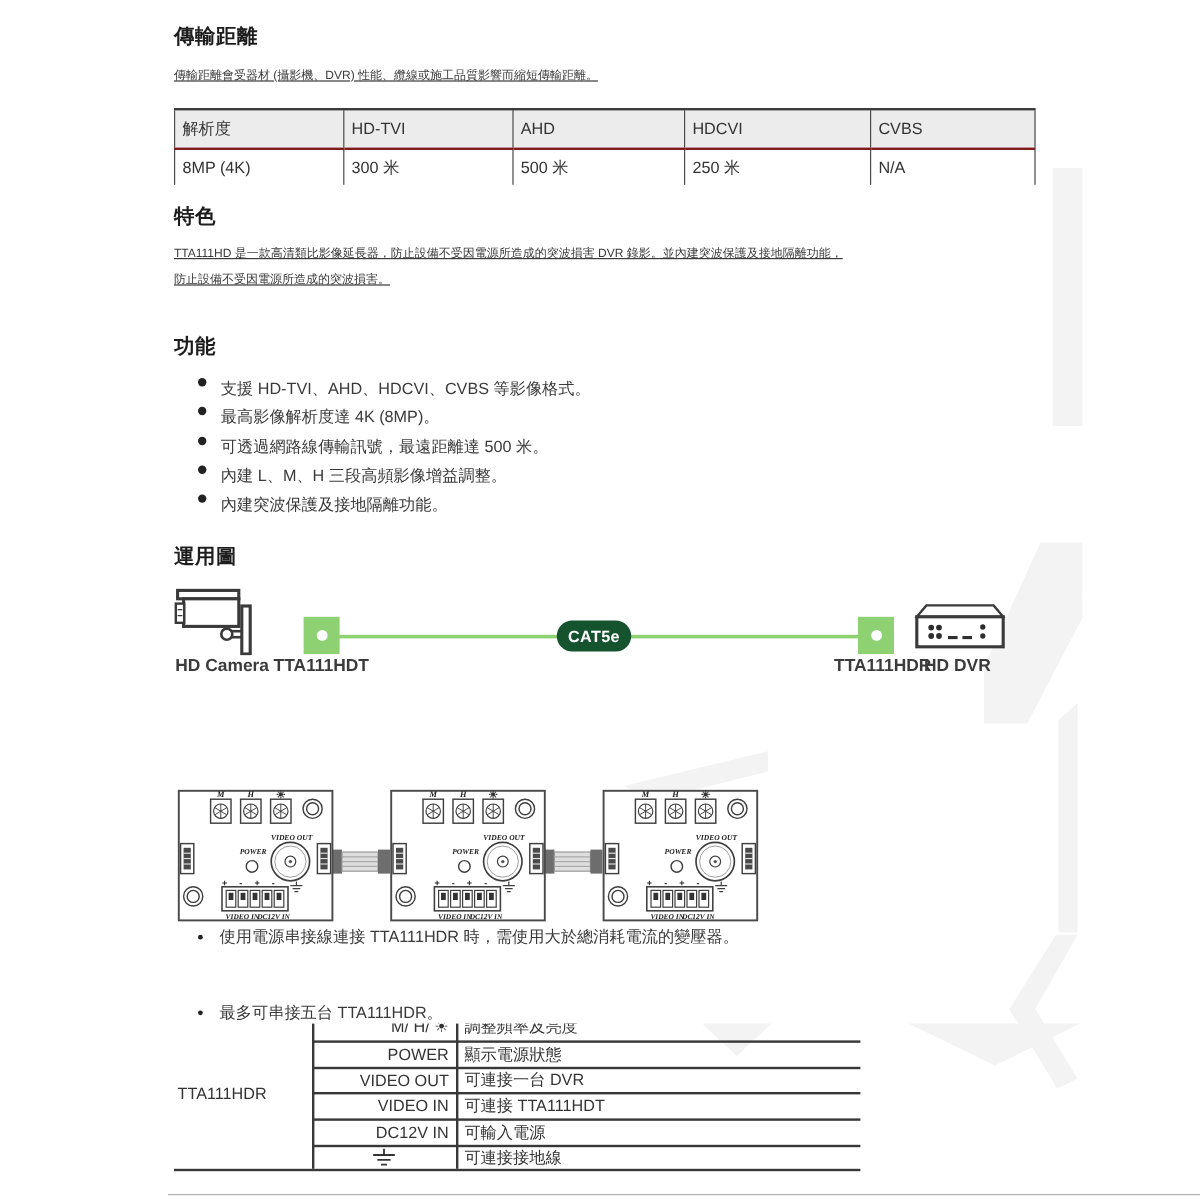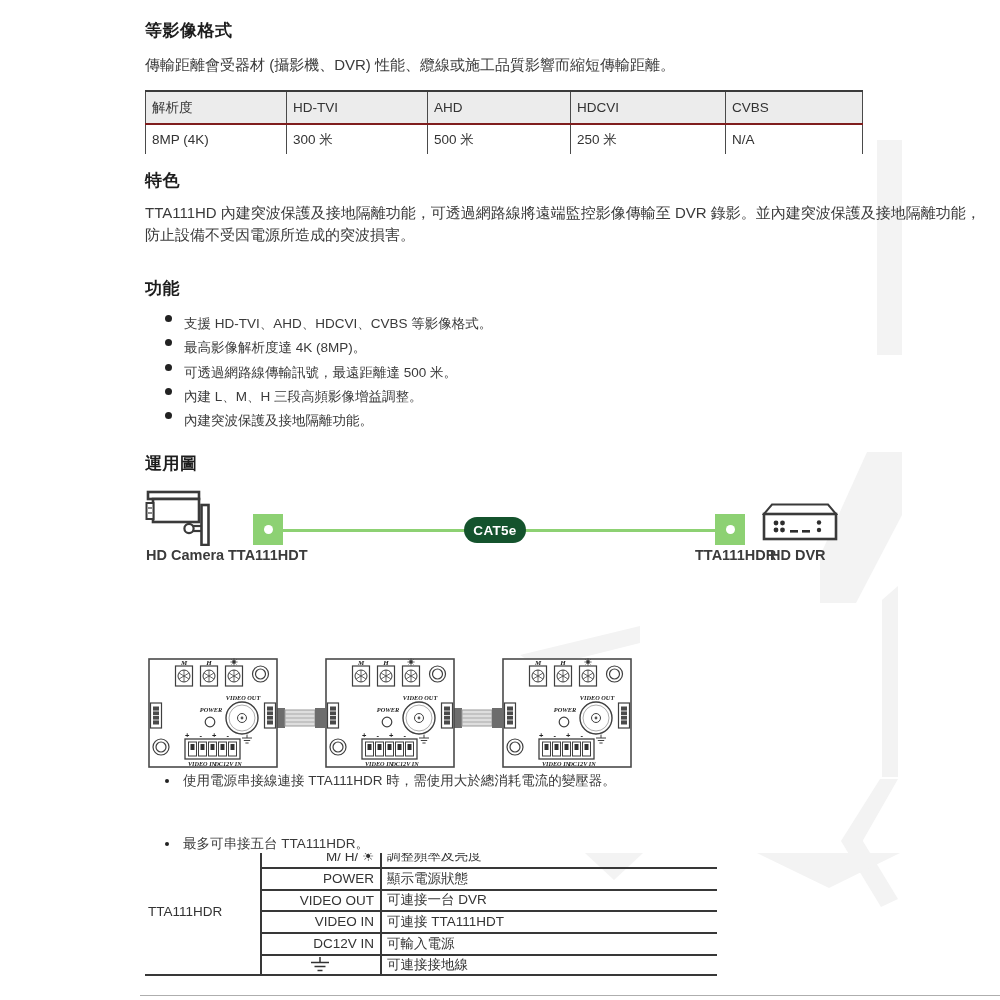--- a/index.html
+++ b/index.html
@@ -4,21 +4,21 @@
 <style>
   html,body{margin:0;padding:0;background:#fff;}
   .page{
     position:relative;width:1000px;height:1000px;background:#ffffff;overflow:hidden;
     font-family:"Liberation Sans","DejaVu Sans",sans-serif;color:#3a3a3a;
   }
   .watermark{position:absolute;top:0;left:0;z-index:0;}
   .content{position:absolute;top:0;left:0;width:1000px;height:1000px;z-index:1;}
   .abs{position:absolute;}
   .h1{position:absolute;left:145px;font-size:17px;font-weight:700;color:#1d1d1d;letter-spacing:.5px;white-space:nowrap;}
-  .body-text{position:absolute;left:145px;font-size:15px;color:#3a3a3a;white-space:nowrap;}
+  .body-text{position:absolute;left:145px;font-size:10px;color:#3a3a3a;white-space:nowrap;text-decoration:underline;}
   
   .dist-table{position:absolute;left:145px;top:90px;width:717px;border-collapse:collapse;table-layout:fixed;
     border-top:2px solid #3b3b3b;font-size:13.5px;color:#333;}
   .dist-table th,.dist-table td{border-left:1px solid #4a4a4a;text-align:left;font-weight:400;padding:0 0 0 6px;vertical-align:middle;}
   .dist-table th:last-child,.dist-table td:last-child{border-right:1px solid #4a4a4a;}
   .dist-table th{background:#ececec;height:31px;border-bottom:2px solid #7f1d1d;}
   .dist-table td{height:29px;background:#fff;}
   
   .bullet-item{position:absolute;left:165px;display:flex;align-items:flex-start;height:18px;white-space:nowrap;}
   .bullet-item .dot{width:7px;height:7px;border-radius:50%;background:#222;margin-right:12px;flex:none;}
@@ -57,21 +57,21 @@
       <polygon points="880,779 898,779 858,849 841,841"></polygon>
       <polygon points="841,841 858,833 898,899 881,907"></polygon>
       <polygon points="520,655 640,626 640,643 540,668"></polygon>
       <polygon points="585,853 643,853 614,880"></polygon>
       <polygon points="757,853 900,853 829,888"></polygon>
     </g>
   </svg>
 
   <div class="content">
 
-    <div class="h1" style="top:19px">等影像格式</div>
+    <div class="h1" style="top:19px">傳輸距離</div>
     <div class="body-text" style="top:56px">傳輸距離會受器材 (攝影機、DVR) 性能、纜線或施工品質影響而縮短傳輸距離。</div>
 
     <table class="dist-table">
       <colgroup>
           <col style="width:141px">
           <col style="width:141px">
           <col style="width:143px">
           <col style="width:155px">
           <col style="width:137px">
         </colgroup>
@@ -89,21 +89,21 @@
           <td>8MP (4K)</td>
           <td>300 米</td>
           <td>500 米</td>
           <td>250 米</td>
           <td>N/A</td>
         </tr>
       </tbody>
     </table>
 
     <div class="h1" style="top:169px">特色</div>
-    <div class="body-text" style="top:204px">TTA111HD 內建突波保護及接地隔離功能，可透過網路線將遠端監控影像傳輸至 DVR 錄影。並內建突波保護及接地隔離功能，</div>
+    <div class="body-text" style="top:204px">TTA111HD 是一款高清類比影像延長器，防止設備不受因電源所造成的突波損害 DVR 錄影。並內建突波保護及接地隔離功能，</div>
     <div class="body-text" style="top:226px">防止設備不受因電源所造成的突波損害。</div>
 
     <div class="h1" style="top:277px">功能</div>
     <div class="bullet-item" style="top:315px">
         <span class="dot"></span>
         <span>支援 HD-TVI、AHD、HDCVI、CVBS 等影像格式。</span>
       </div>
     <div class="bullet-item" style="top:339px">
         <span class="dot"></span>
         <span>最高影像解析度達 4K (8MP)。</span>

